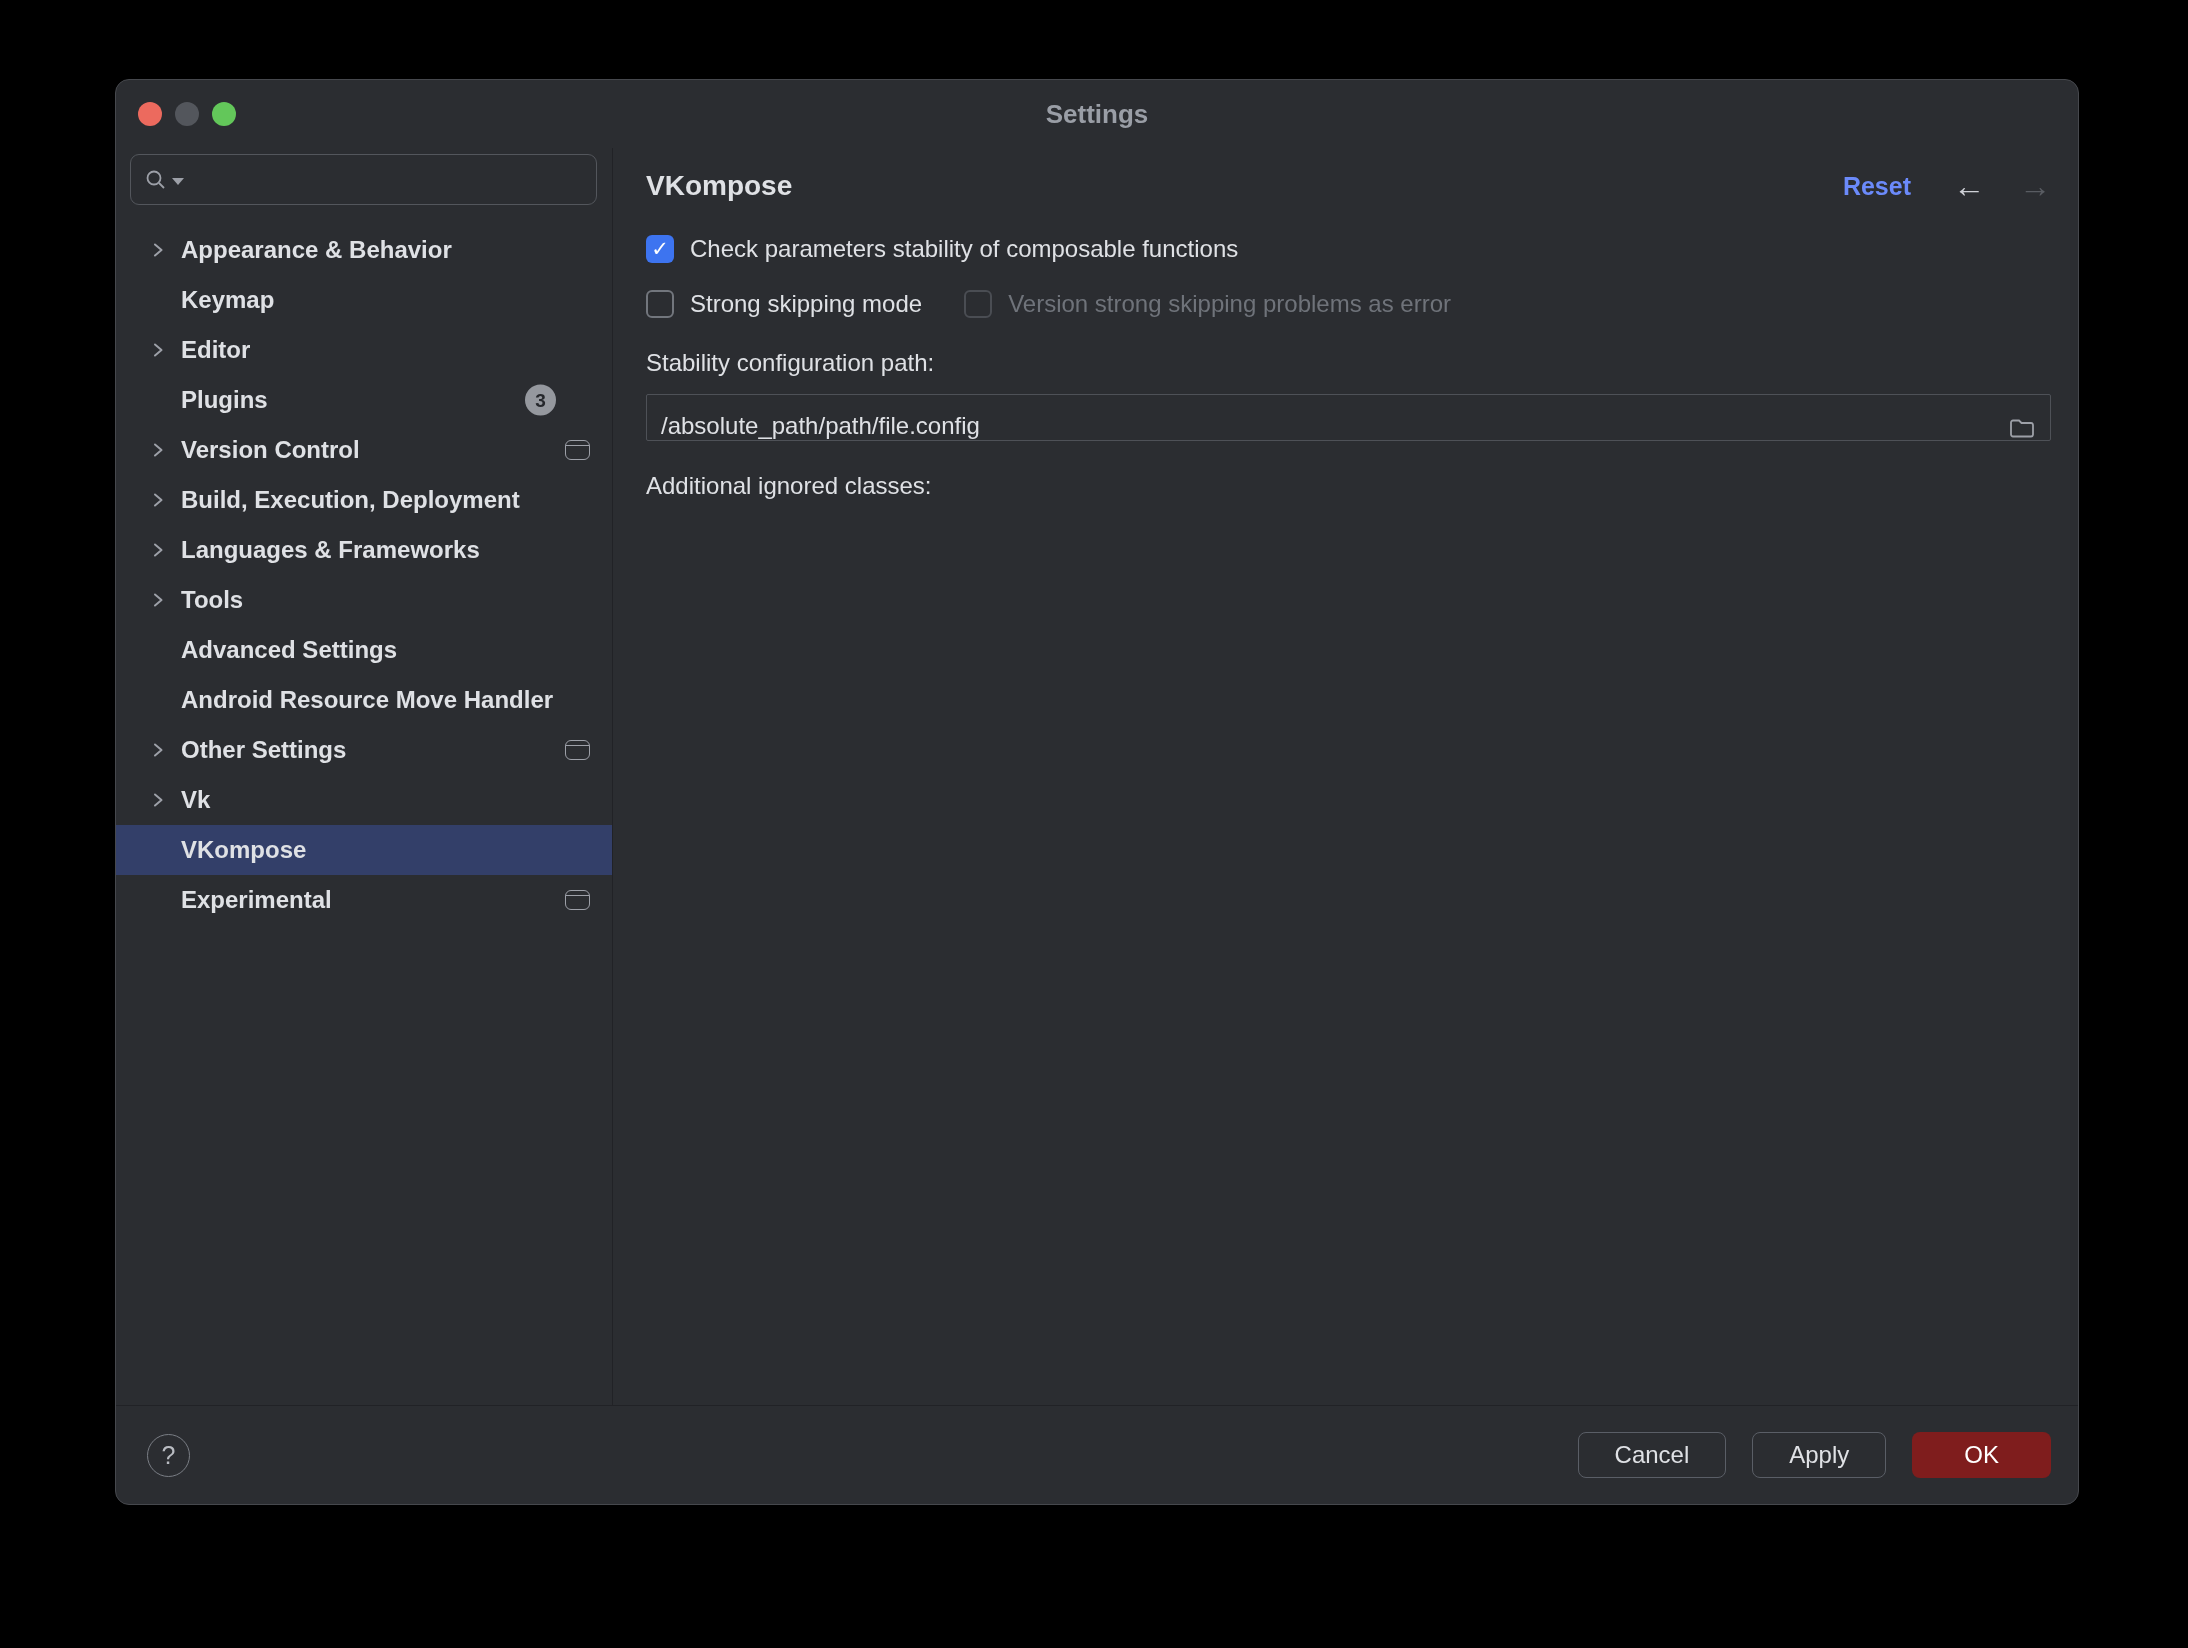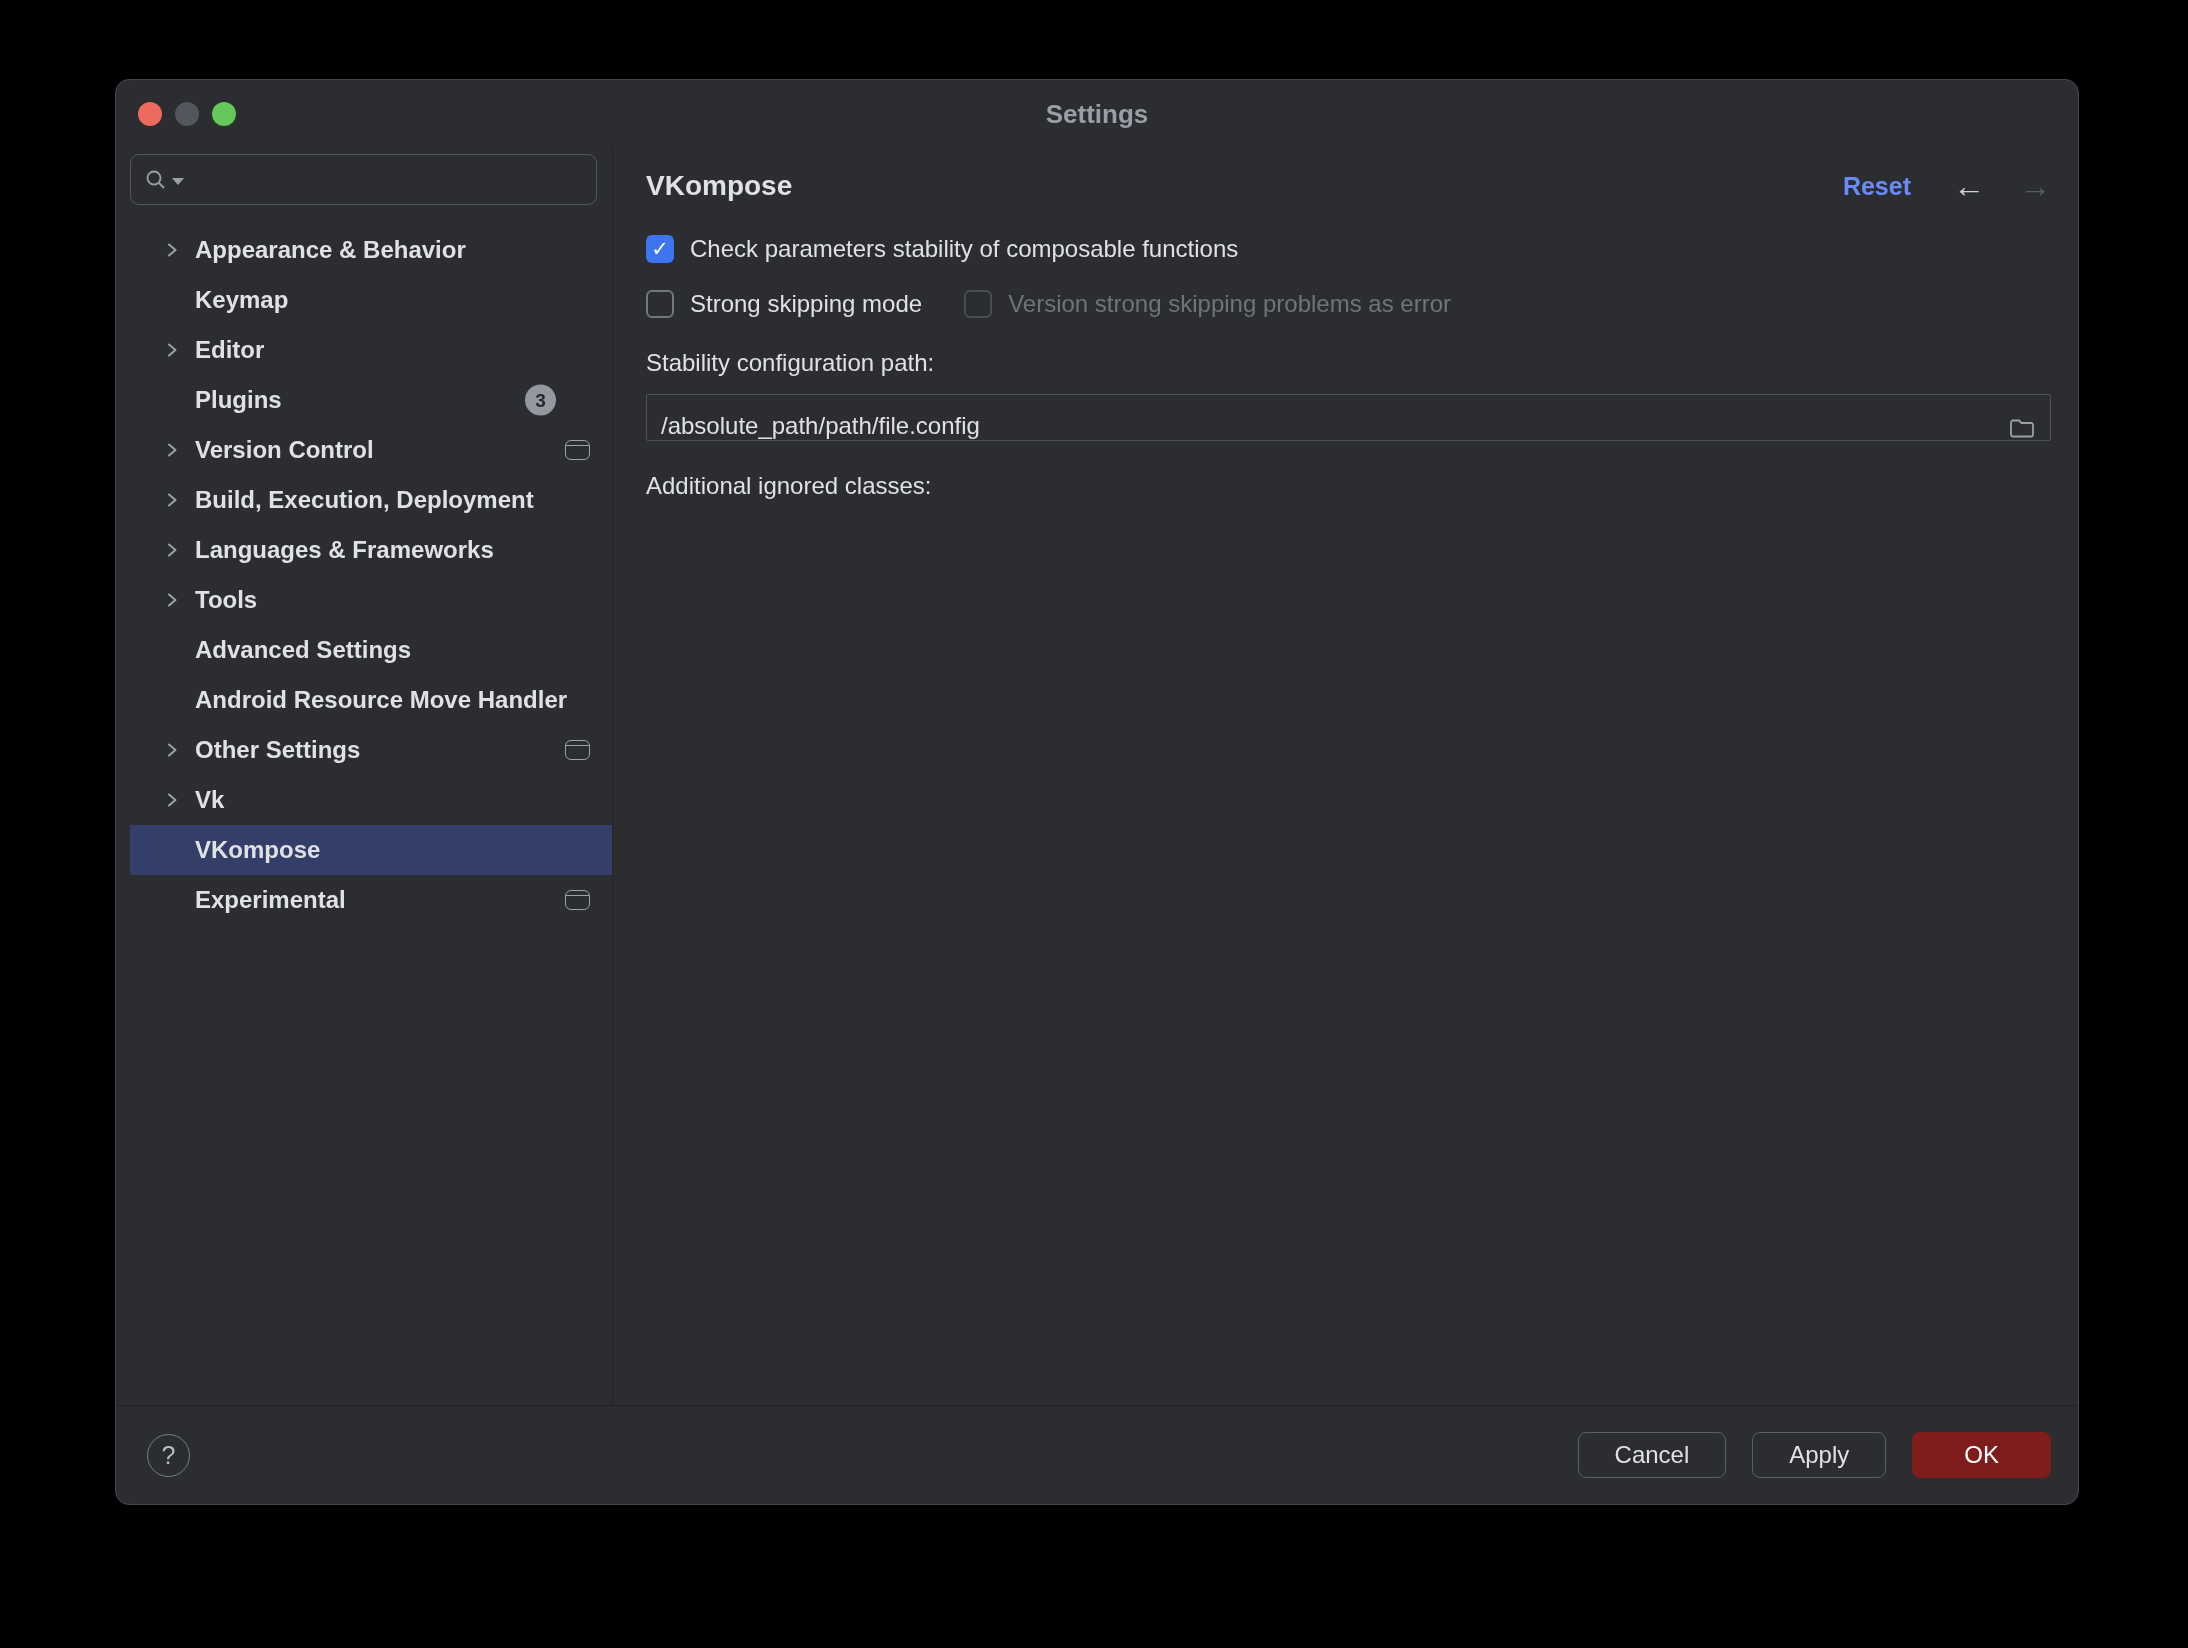--- a/index.html
+++ b/index.html
@@ -17,21 +17,21 @@
              font-weight:bold;font-size:26px;color:#9a9ea6;}
 
   
   .body{position:absolute;top:68px;left:0;right:0;bottom:99px;display:flex;}
   .sidebar{flex:0 0 497px;width:497px;border-right:1px solid #212226;position:relative;box-sizing:border-box;}
   .searchbox{position:absolute;left:14px;top:6px;width:467px;height:51px;border:1.5px solid #53565c;
              border-radius:9px;display:flex;align-items:center;padding:0 13px;box-sizing:border-box;}
   .search-caret{width:0;height:0;border-left:6px solid transparent;border-right:6px solid transparent;
                 border-top:7px solid #9da0a8;margin-left:4px;margin-top:4px;}
 
-  .items{position:absolute;top:77px;left:14px;right:0;}
+  .items{position:absolute;top:77px;left:0;right:0;}
   .item{position:relative;height:50px;display:flex;align-items:center;color:#dfe1e5;
         font-weight:bold;font-size:24px;cursor:default;}
   .item.selected{background:#333f69;}
   .chev{position:absolute;left:33px;top:50%;transform:translateY(-50%);display:flex;}
   .item-label{margin-left:65px;white-space:nowrap;}
   .badge{position:absolute;right:56px;top:50%;transform:translateY(-50%);width:31px;height:31px;
          border-radius:50%;background:#95989e;color:#26282c;font-size:19px;font-weight:bold;
          display:flex;align-items:center;justify-content:center;}
   .mod-icon{position:absolute;right:22px;top:50%;transform:translateY(-50%);width:25px;height:20px;
             border:1.5px solid #9da0a8;border-radius:6px;box-sizing:border-box;}

